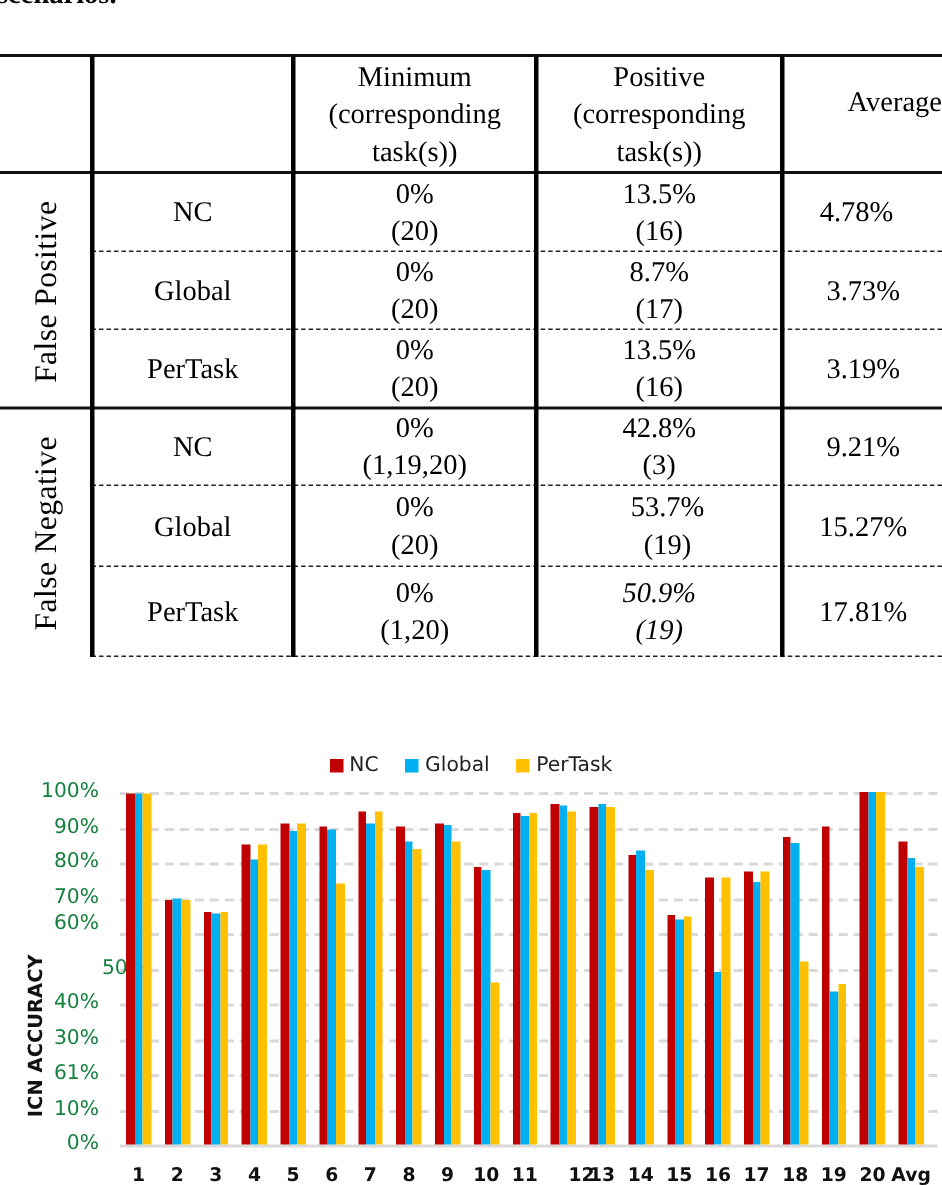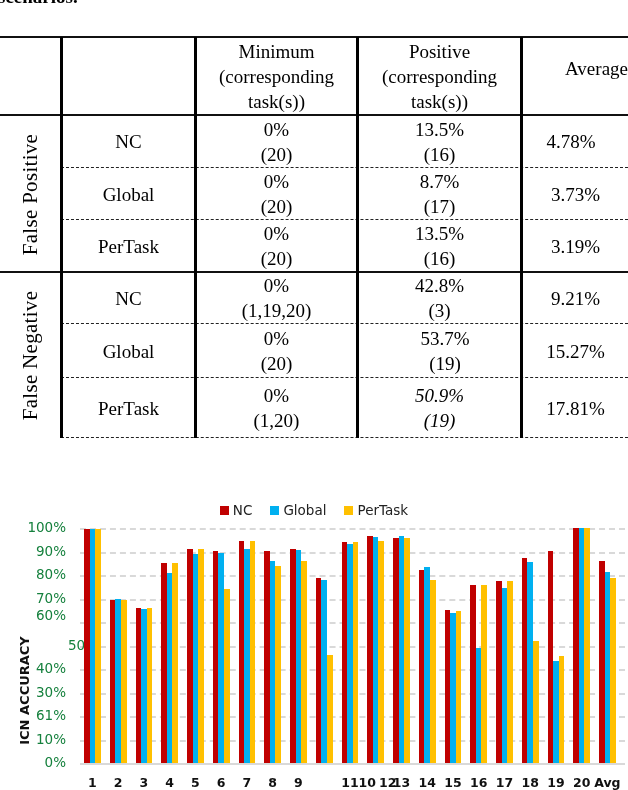--- a/index.html
+++ b/index.html
@@ -271,21 +271,21 @@
         <div class="bar" style="left: 0px; height: 213.85px; background: rgb(192, 0, 0);"></div>
         <div class="bar" style="left: 5.6px; height: 212.91px; background: rgb(0, 176, 240);"></div>
         <div class="bar" style="left: 11.2px; height: 202.1px; background: rgb(255, 192, 0);"></div>
       </div>
       <div class="xlab" style="left: 203.4px; top: 247px;">9</div>
       <div class="group" style="left: 235.75px; width: 16.8px;">
         <div class="bar" style="left: 0px; height: 184.945px; background: rgb(192, 0, 0);"></div>
         <div class="bar" style="left: 5.6px; height: 183.065px; background: rgb(0, 176, 240);"></div>
         <div class="bar" style="left: 11.2px; height: 108.1px; background: rgb(255, 192, 0);"></div>
       </div>
-      <div class="xlab" style="left: 229.15px; top: 247px; margin-left: 43px;">10</div>
+      <div class="xlab" style="left: 229.15px; top: 247px;">10</div>
       <div class="group" style="left: 261.5px; width: 16.8px;">
         <div class="bar" style="left: 0px; height: 220.9px; background: rgb(192, 0, 0);"></div>
         <div class="bar" style="left: 5.6px; height: 219.02px; background: rgb(0, 176, 240);"></div>
         <div class="bar" style="left: 11.2px; height: 220.9px; background: rgb(255, 192, 0);"></div>
       </div>
       <div class="xlab" style="left: 254.9px; top: 247px;">11</div>
       <div class="group" style="left: 287.25px; width: 16.8px;">
         <div class="bar" style="left: 0px; height: 227.01px; background: rgb(192, 0, 0);"></div>
         <div class="bar" style="left: 5.6px; height: 226.07px; background: rgb(0, 176, 240);"></div>
         <div class="bar" style="left: 11.2px; height: 222.075px; background: rgb(255, 192, 0);"></div>

